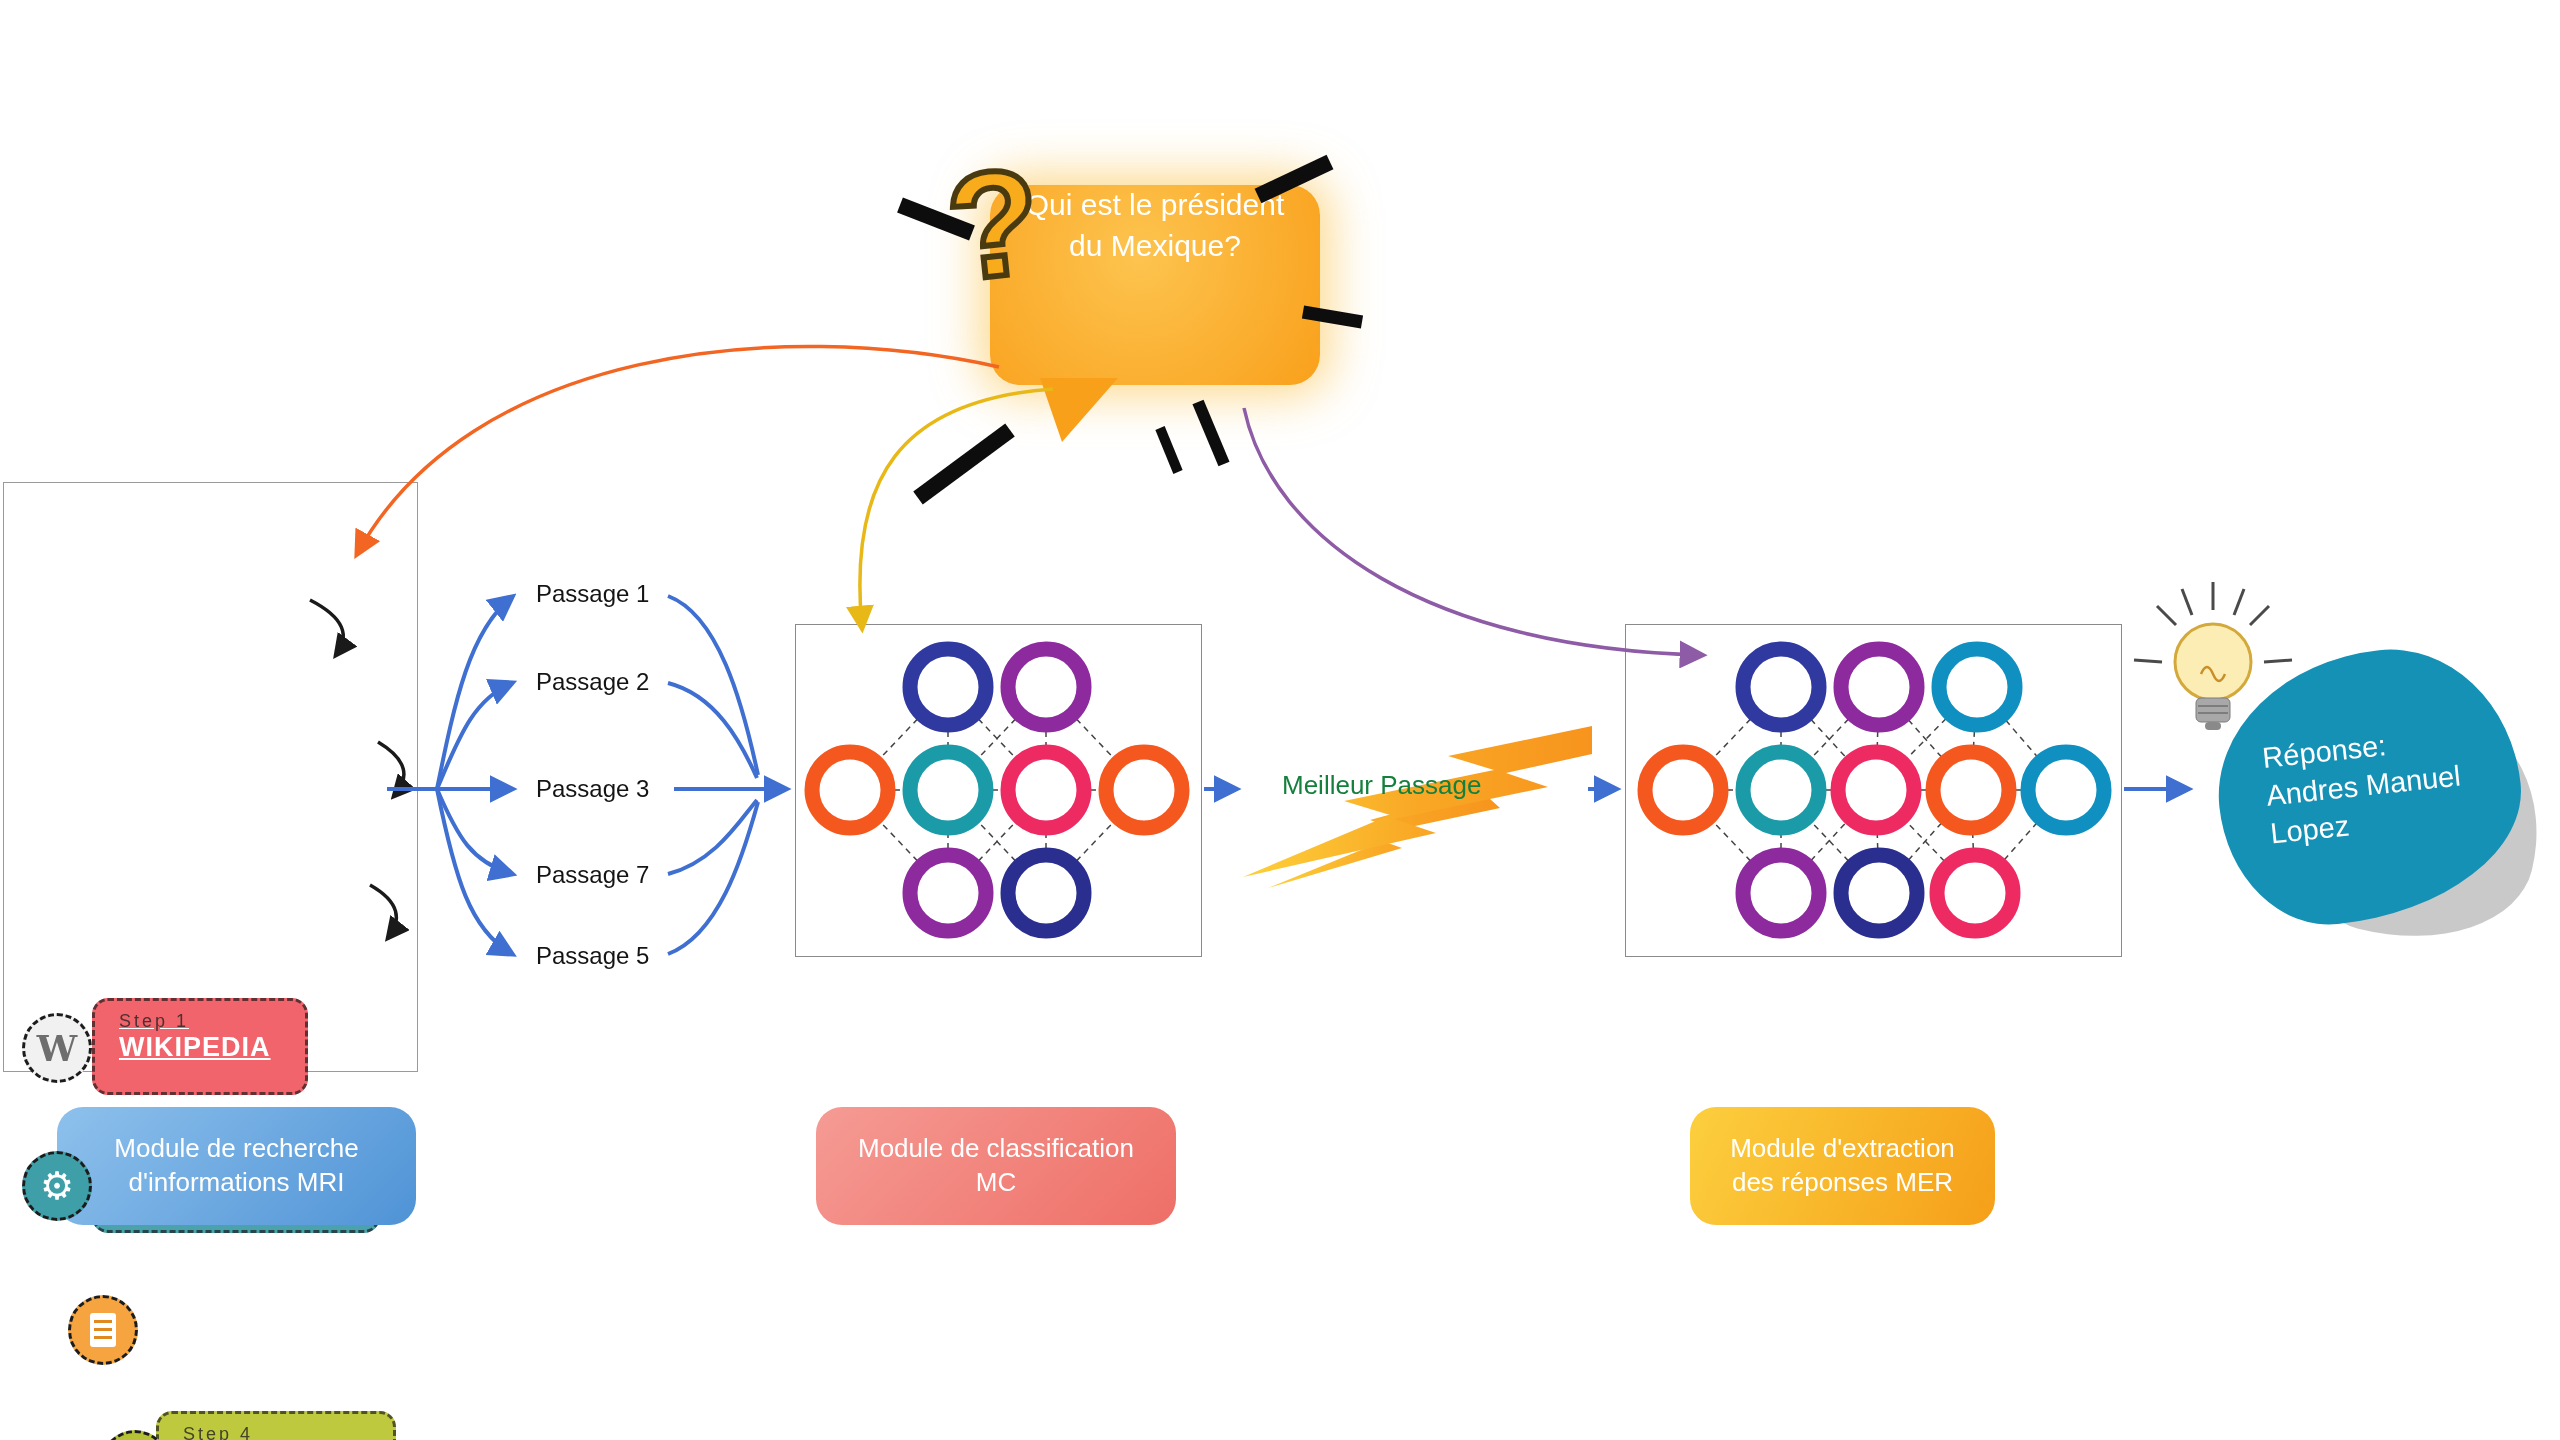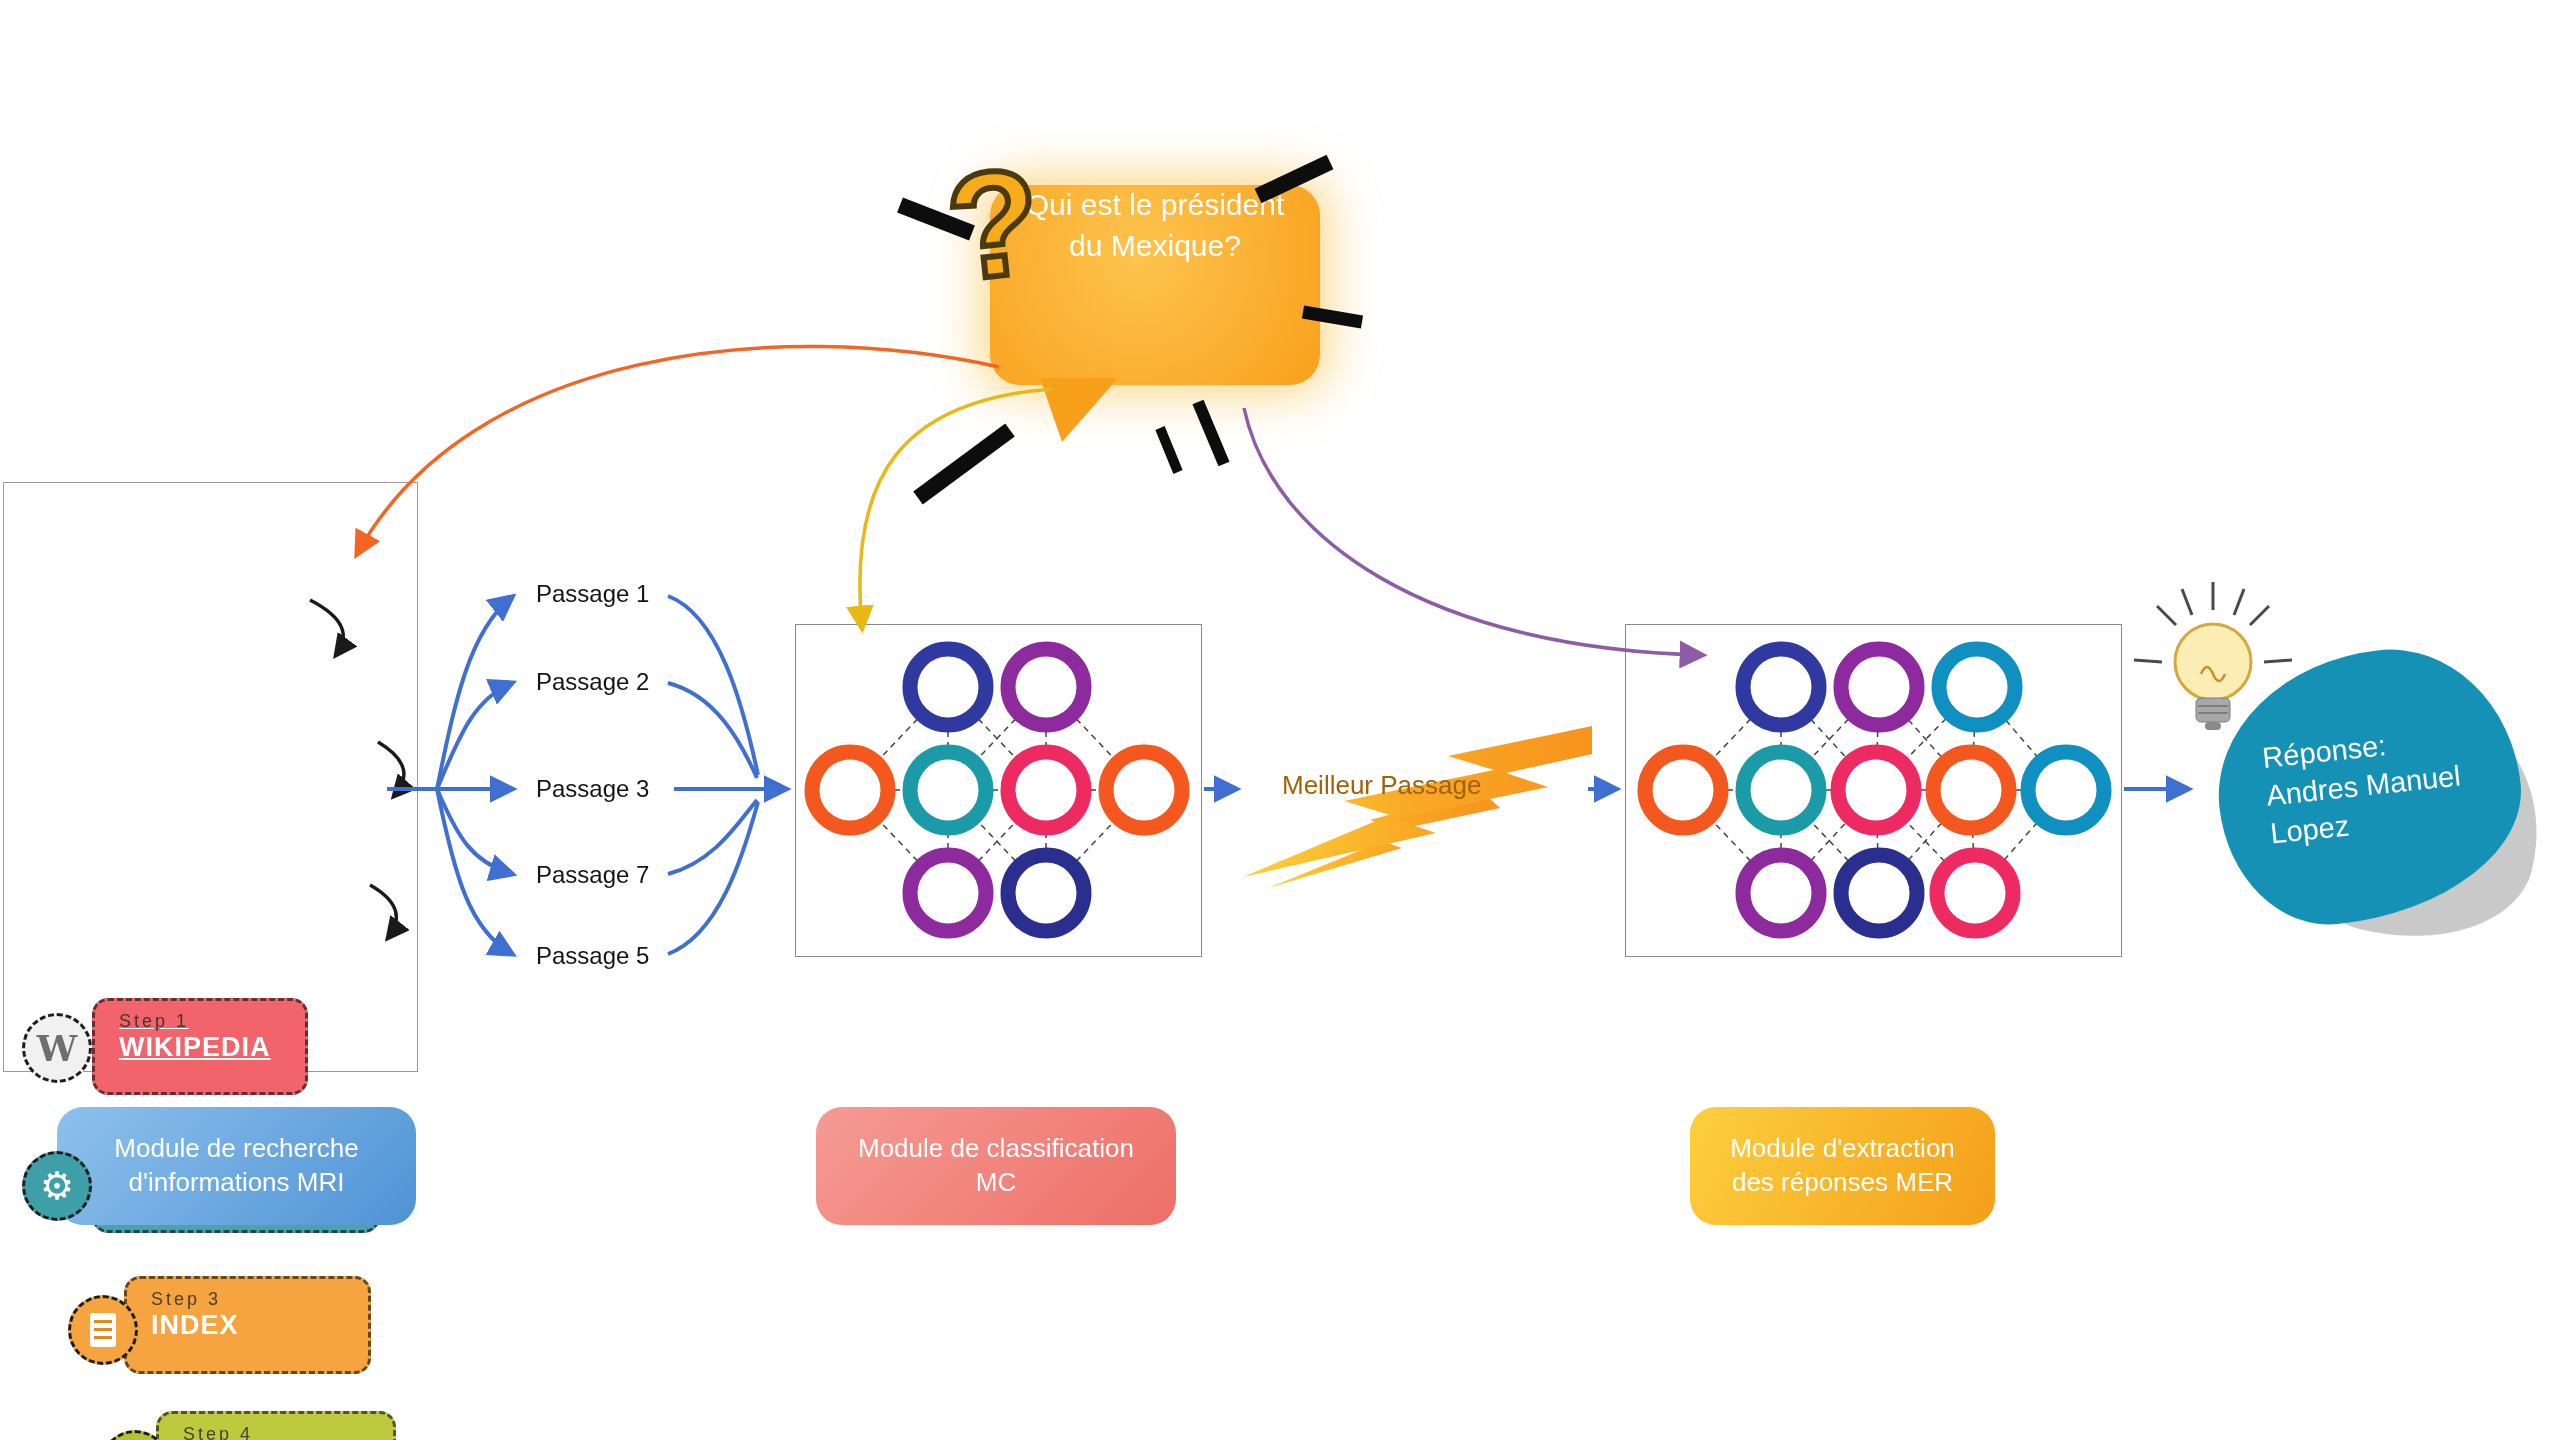--- a/index.html
+++ b/index.html
@@ -43,21 +43,21 @@
     background:radial-gradient(circle at 45% 35%, #fdc44f, #f9a01b);
     box-shadow:0 0 45px 12px rgba(250,190,60,.55);
     display:flex;align-items:flex-start;justify-content:center;text-align:center;
     color:#fff;font-size:30px;line-height:1.35;z-index:4;}
   .bubble-inner{padding:0 30px;}
   .qmark{position:absolute;left:948px;top:138px;font-size:150px;font-weight:800;color:#f9ac1b;
     -webkit-text-stroke:6px #4a3a10;
     text-shadow:0 0 2px #4a3a10;
     transform:rotate(-6deg);z-index:7;}
   
-  .bolt-label{position:absolute;left:1282px;top:770px;font-size:26px;color:#a16207;z-index:7;white-space:nowrap;}
+  .bolt-label{position:absolute;left:1282px;top:770px;font-size:26px;color:#15803d;z-index:7;white-space:nowrap;}
   
   .answer-shadow{position:absolute;left:2295px;top:705px;width:245px;height:235px;background:#c9c9c9;
     border-radius:52% 48% 63% 37% / 45% 58% 42% 55%;transform:rotate(14deg);}
   .answer-blob{position:absolute;left:2218px;top:652px;width:302px;height:268px;background:#1691b6;
     border-radius:58% 42% 65% 35% / 52% 55% 45% 48%;transform:rotate(-6deg);
     display:flex;align-items:center;}
   .answer-text{padding-left:48px;width:215px;color:#fff;font-size:29px;line-height:1.3;}
   
   .overlay{position:absolute;left:0;top:0;width:2560px;height:1440px;z-index:6;pointer-events:none;}
 </style>
@@ -67,24 +67,20 @@
 <div class="canvas">
 
   <div class="mri-box">
     <div class="step-rect s1">
       <div class="step-small">Step 1</div>
       <div class="step-name">WIKIPEDIA</div>
     </div>
     <div class="step-rect s2">
       <div class="step-small">Step 2</div>
       <div class="step-name">INDEXATION</div>
-    </div>
-    <div class="step-rect s3">
-      <div class="step-small">Step 3</div>
-      <div class="step-name">INDEX</div>
     </div>
     <div class="step-rect s4">
       <div class="step-small">Step 4</div>
 
     </div>
     <div class="icon-badge i1">W</div>
     <div class="icon-badge i2">⚙</div>
     <div class="icon-badge i3">
         <div class="list-glyph"></div>
       </div>

